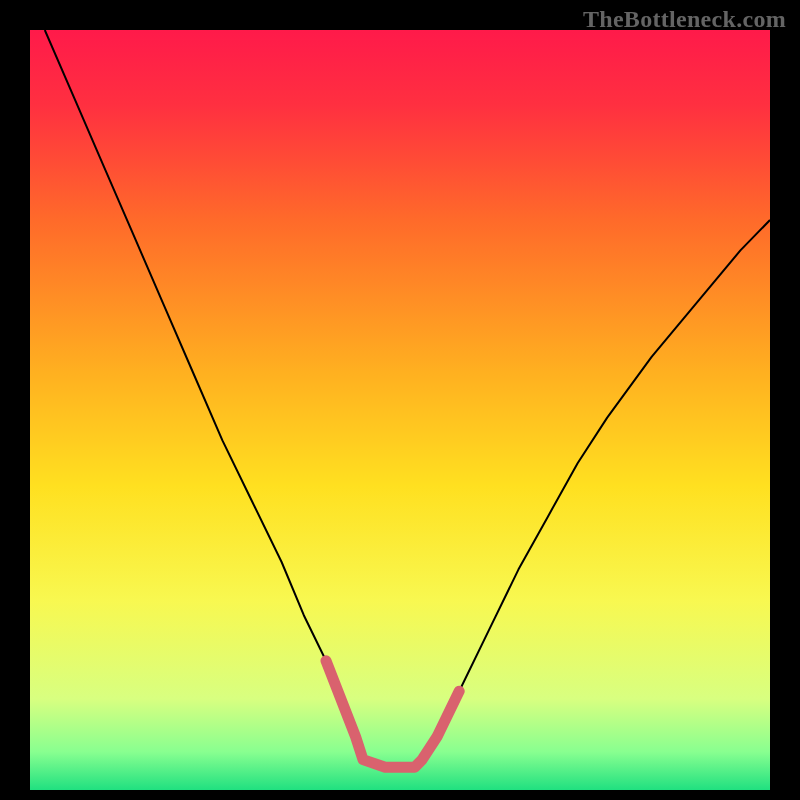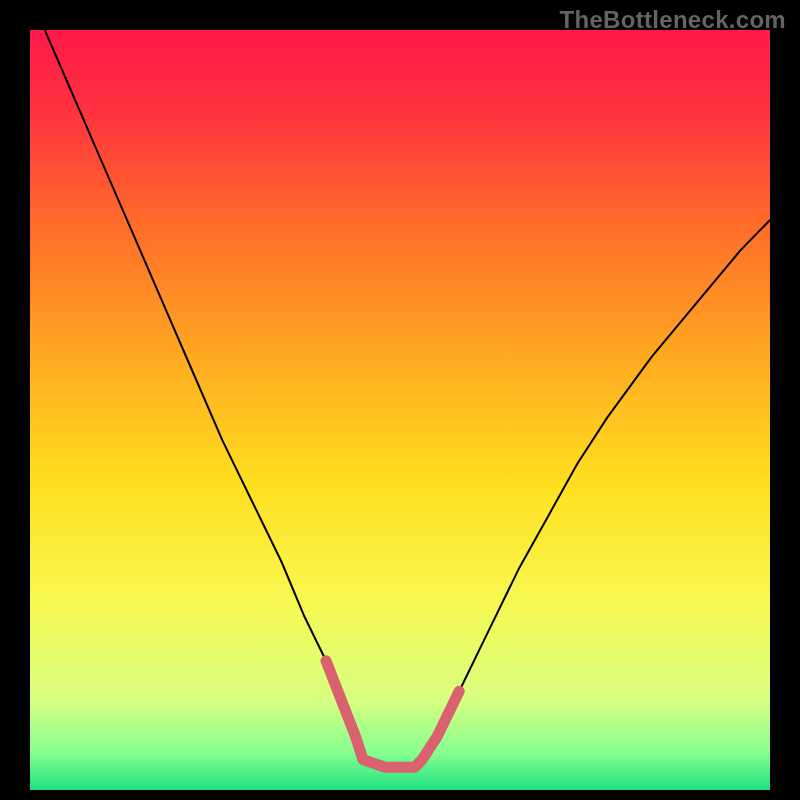--- a/index.html
+++ b/index.html
@@ -13,21 +13,21 @@
   .frame {
     width: 800px;
     height: 800px;
     background: #000;
     position: relative;
   }
   .watermark {
     position: absolute;
     top: 6px;
     right: 14px;
-    font-family: Liberation Sans, sans-serif;
+    font-family: Liberation Serif, serif;
     font-size: 24px;
     font-weight: 600;
     color: #646464;
     letter-spacing: 0.3px;
   }
   svg {
     position: absolute;
     top: 30px;
     left: 30px;
   }

